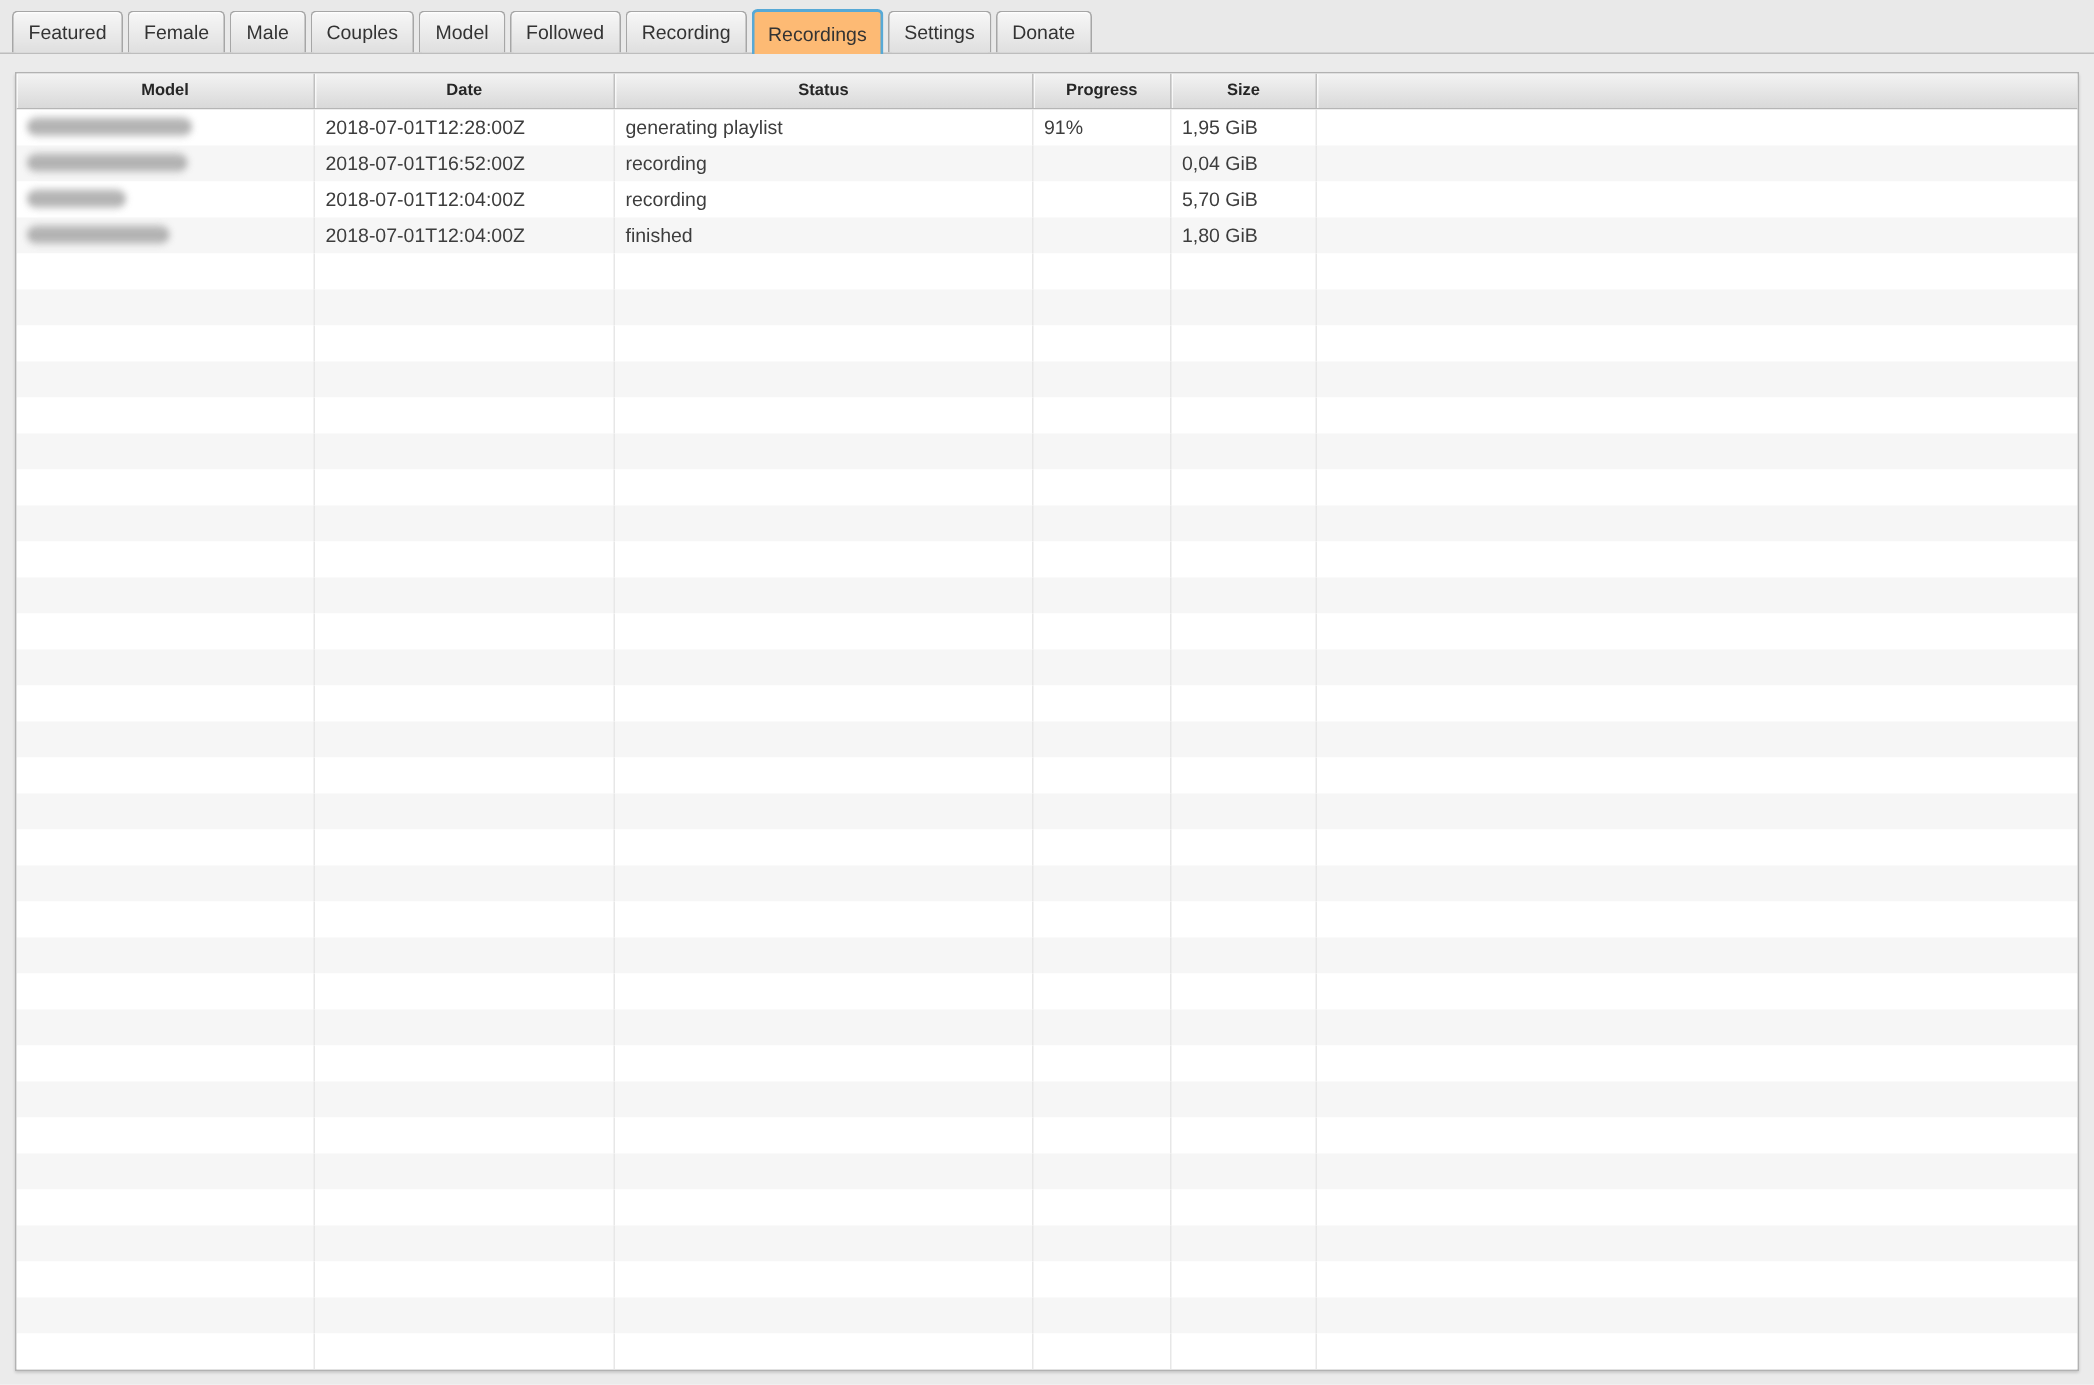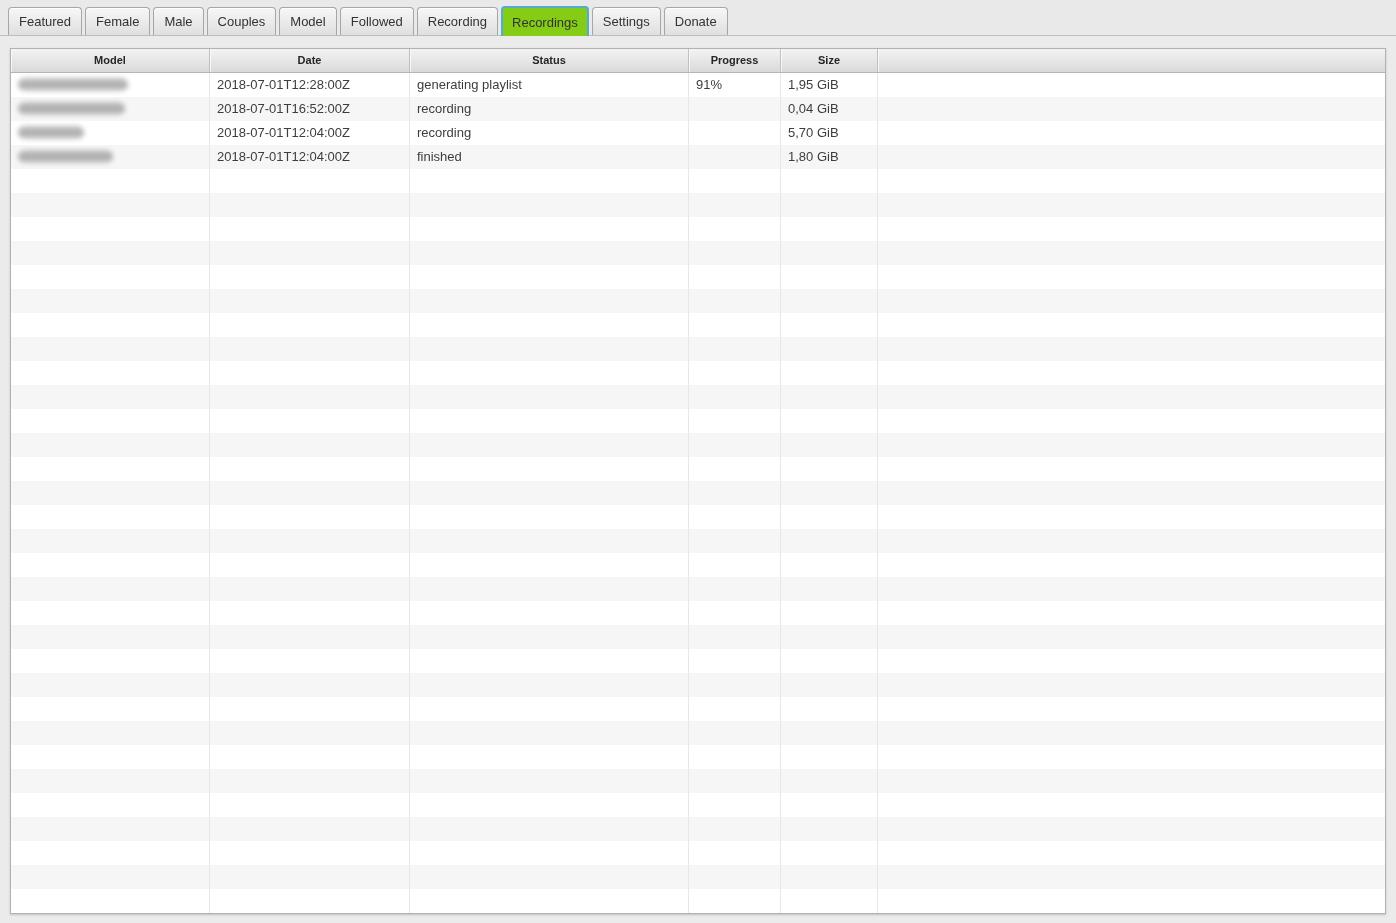--- a/index.html
+++ b/index.html
@@ -29,21 +29,21 @@
     color: #333333;
     background: linear-gradient(#f7f7f7, #dfdfdf);
     border: 1px solid #a6a6a6;
     border-bottom: none;
     border-radius: 4px 4px 0 0;
     box-shadow: inset 0 1px 0 rgba(255,255,255,0.8);
     cursor: default;
     white-space: nowrap;
   }
   .tab.active {
-    background: #84cc16;
+    background: #fdba74;
     border: 2px solid #57a9d6;
     border-bottom: none;
     box-shadow: none;
     position: relative;
     z-index: 2;
     height: 30px;
     margin-bottom: -1px;
     padding: 0 9px;
   }
   

